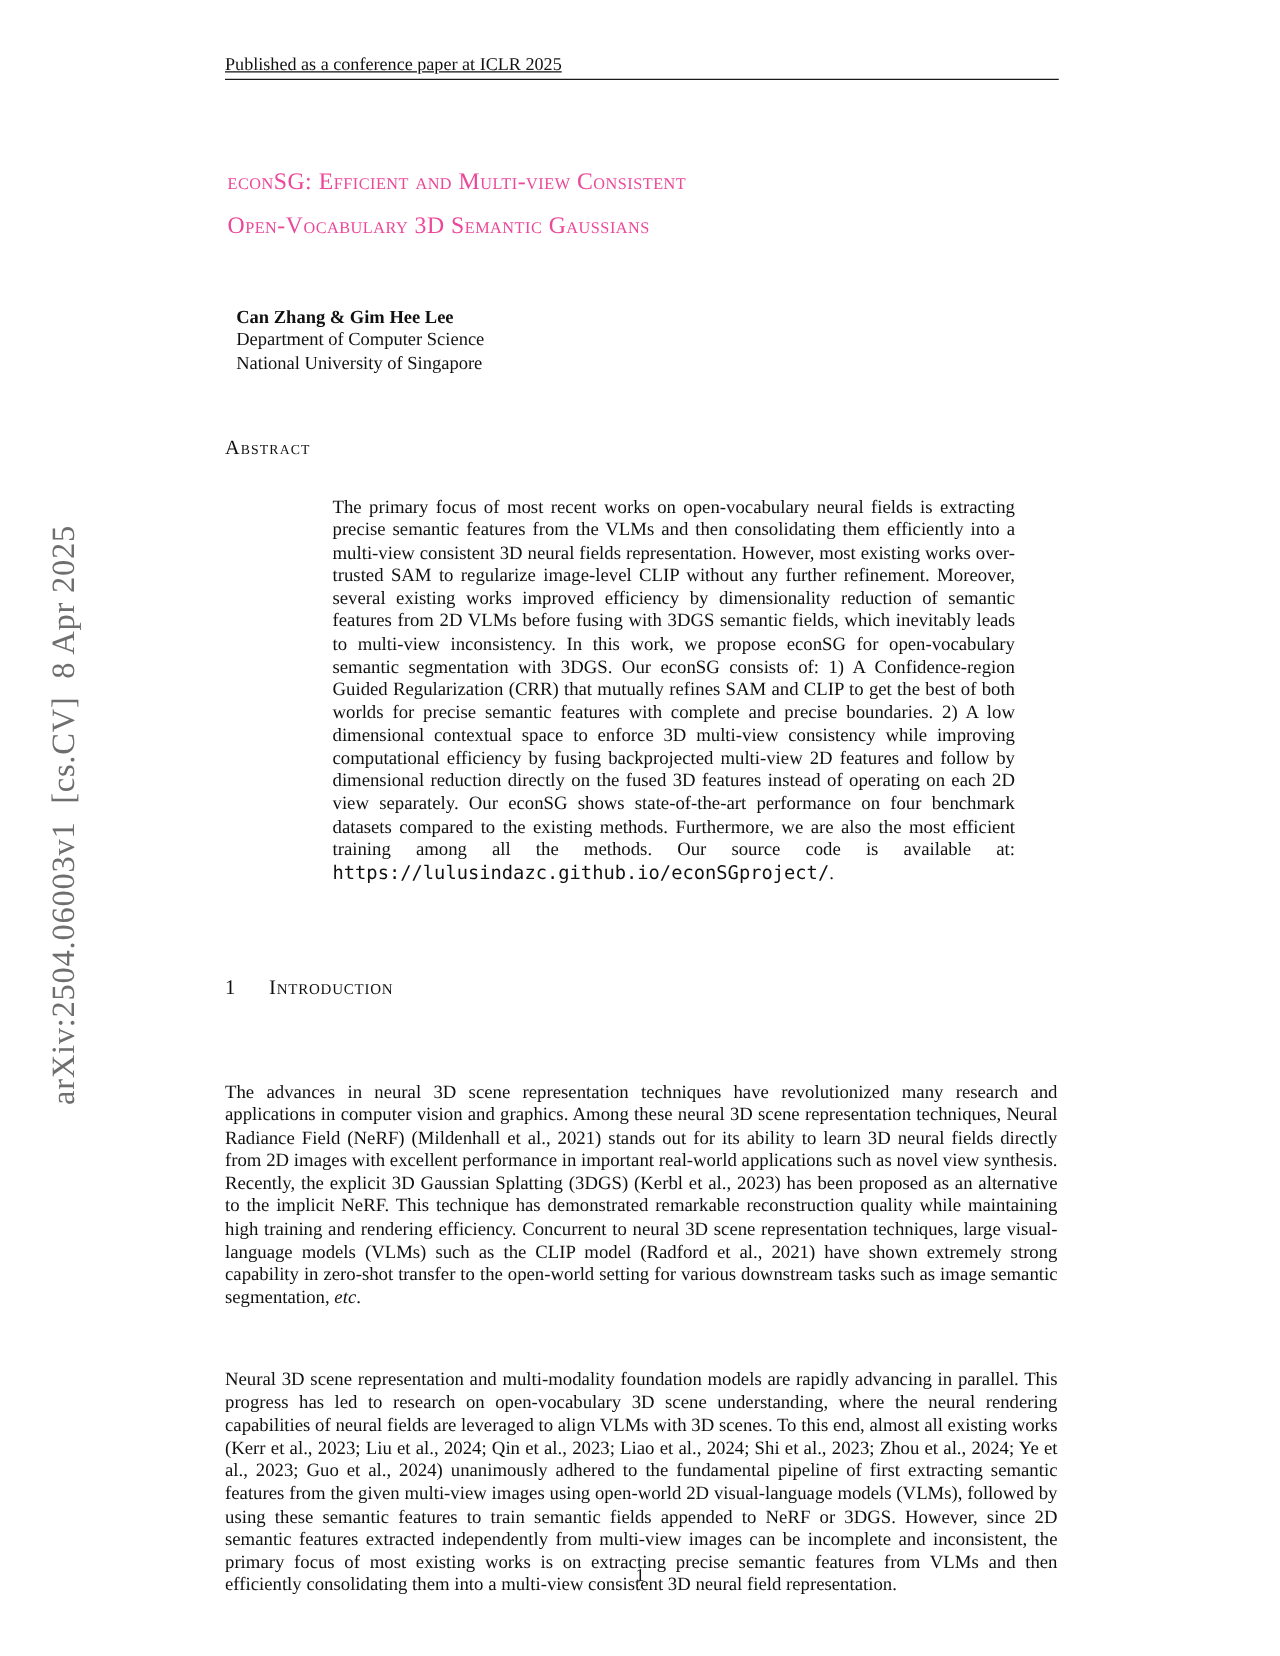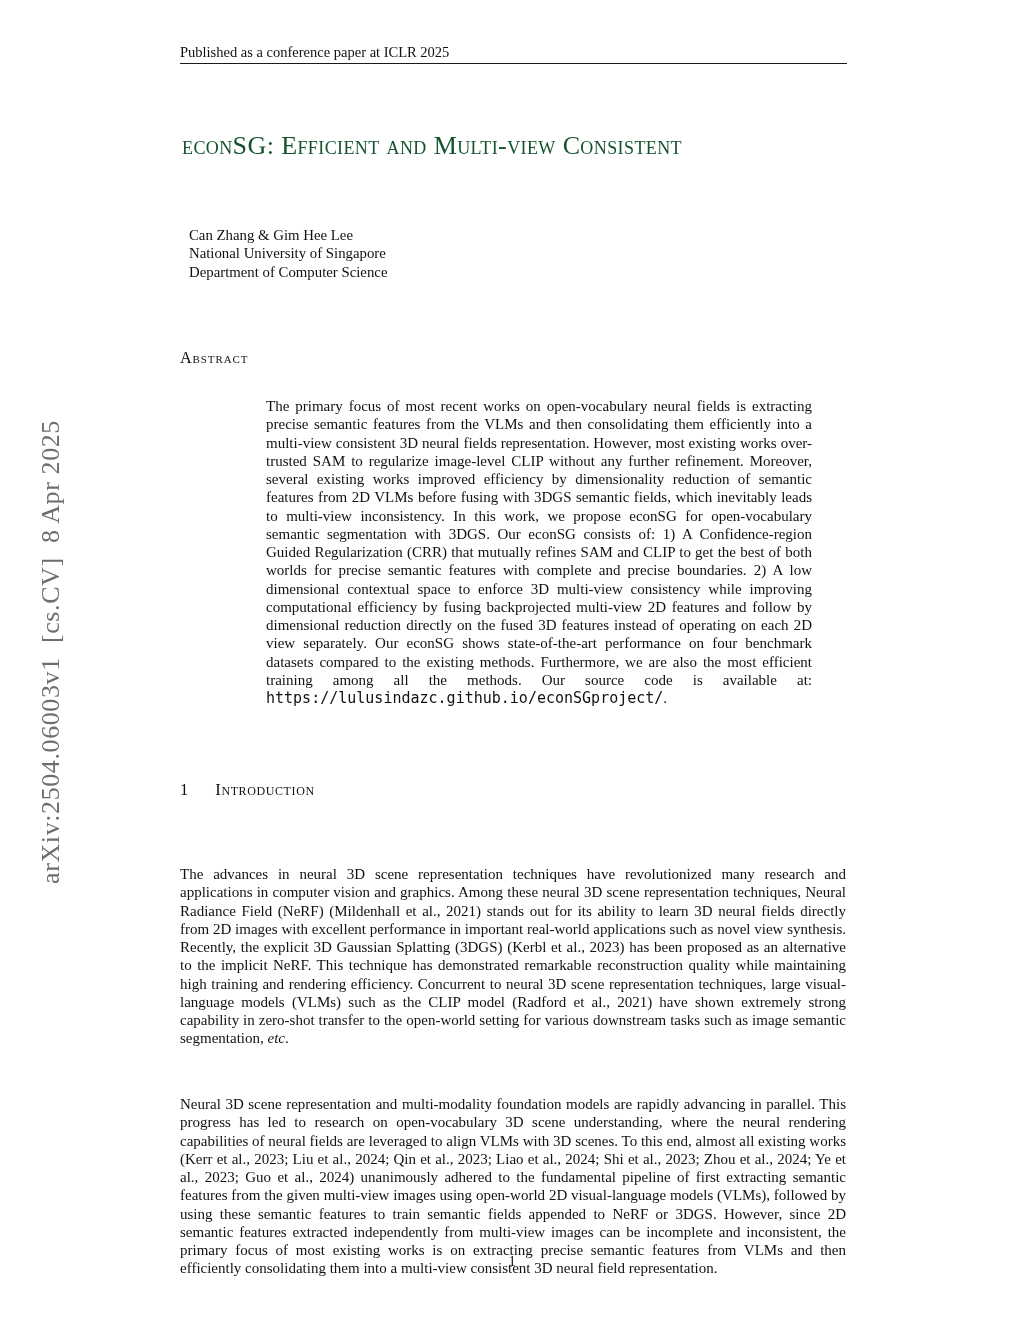--- a/index.html
+++ b/index.html
@@ -9,43 +9,44 @@
     height: 1325px;
     background: #ffffff;
     font-family: "Liberation Serif", "DejaVu Serif", serif;
     color: #111111;
     overflow: hidden;
   }
   .header-note {
     position: absolute;
     left: 180px; top: 44px; width: 666px;
     font-size: 14.5px;
+    text-decoration: underline;
   }
   .header-rule {
     position: absolute;
     left: 180px; top: 63px; width: 667px;
     border-top: 1.5px solid #1a1a1a;
     height: 0;
   }
   .paper-title {
     position: absolute;
     left: 182px; top: 128px; width: 690px;
-    font-size: 26px;
+    font-size: 19px;
     line-height: 35px;
     font-variant: small-caps;
     letter-spacing: 0.4px;
-    color: #14532d;
+    color: #ec4899;
   }
   .authors {
     position: absolute;
     left: 189px; top: 226px;
     font-size: 14.8px;
     line-height: 18.4px;
   }
-  .author-names { font-weight: normal; }
+  .author-names { font-weight: bold; margin-top: 19px; }
   .mono {
     font-family: "DejaVu Sans Mono", "Liberation Mono", monospace;
     font-size: 15.3px;
   }
   .abstract-heading {
     position: absolute;
     left: 180px; top: 349px; width: 666px;
     font-variant: small-caps;
     font-size: 16.2px;
     letter-spacing: 0.9px;
@@ -95,26 +96,27 @@
 </head>
 <body>
 
 <div class="page">
 
   <div class="header-note">Published as a conference paper at ICLR 2025</div>
   <div class="header-rule"></div>
 
   <div class="paper-title">
     <div>econSG: Efficient and Multi-view Consistent</div>
+    <div>Open-Vocabulary 3D Semantic Gaussians</div>
   </div>
 
   <div class="authors">
     <div class="author-names">Can Zhang &amp; Gim Hee Lee</div>
+    <div>Department of Computer Science</div>
     <div>National University of Singapore</div>
-    <div>Department of Computer Science</div>
   </div>
 
   <div class="abstract-heading">Abstract</div>
 
   <div class="abstract-body"><span>The primary focus of most recent works on open-vocabulary neural fields is extracting precise semantic features from the VLMs and then consolidating them efficiently into a multi-view consistent 3D neural fields representation. However, most existing works over-trusted SAM to regularize image-level CLIP without any further refinement. Moreover, several existing works improved efficiency by dimensionality reduction of semantic features from 2D VLMs before fusing with 3DGS semantic fields, which inevitably leads to multi-view inconsistency. In this work, we propose econSG for open-vocabulary semantic segmentation with 3DGS. Our econSG consists of: 1) A Confidence-region Guided Regularization (CRR) that mutually refines SAM and CLIP to get the best of both worlds for precise semantic features with complete and precise boundaries. 2) A low dimensional contextual space to enforce 3D multi-view consistency while improving computational efficiency by fusing backprojected multi-view 2D features and follow by dimensional reduction directly on the fused 3D features instead of operating on each 2D view separately. Our econSG shows state-of-the-art performance on four benchmark datasets compared to the existing methods. Furthermore, we are also the most efficient training among all the methods. Our source code is available at: </span><span class="mono">https://lulusindazc.github.io/econSGproject/</span><span>.</span></div>
 
   <div class="section-heading">
     <span class="section-num">1</span><span class="section-label">Introduction</span>
   </div>
 

